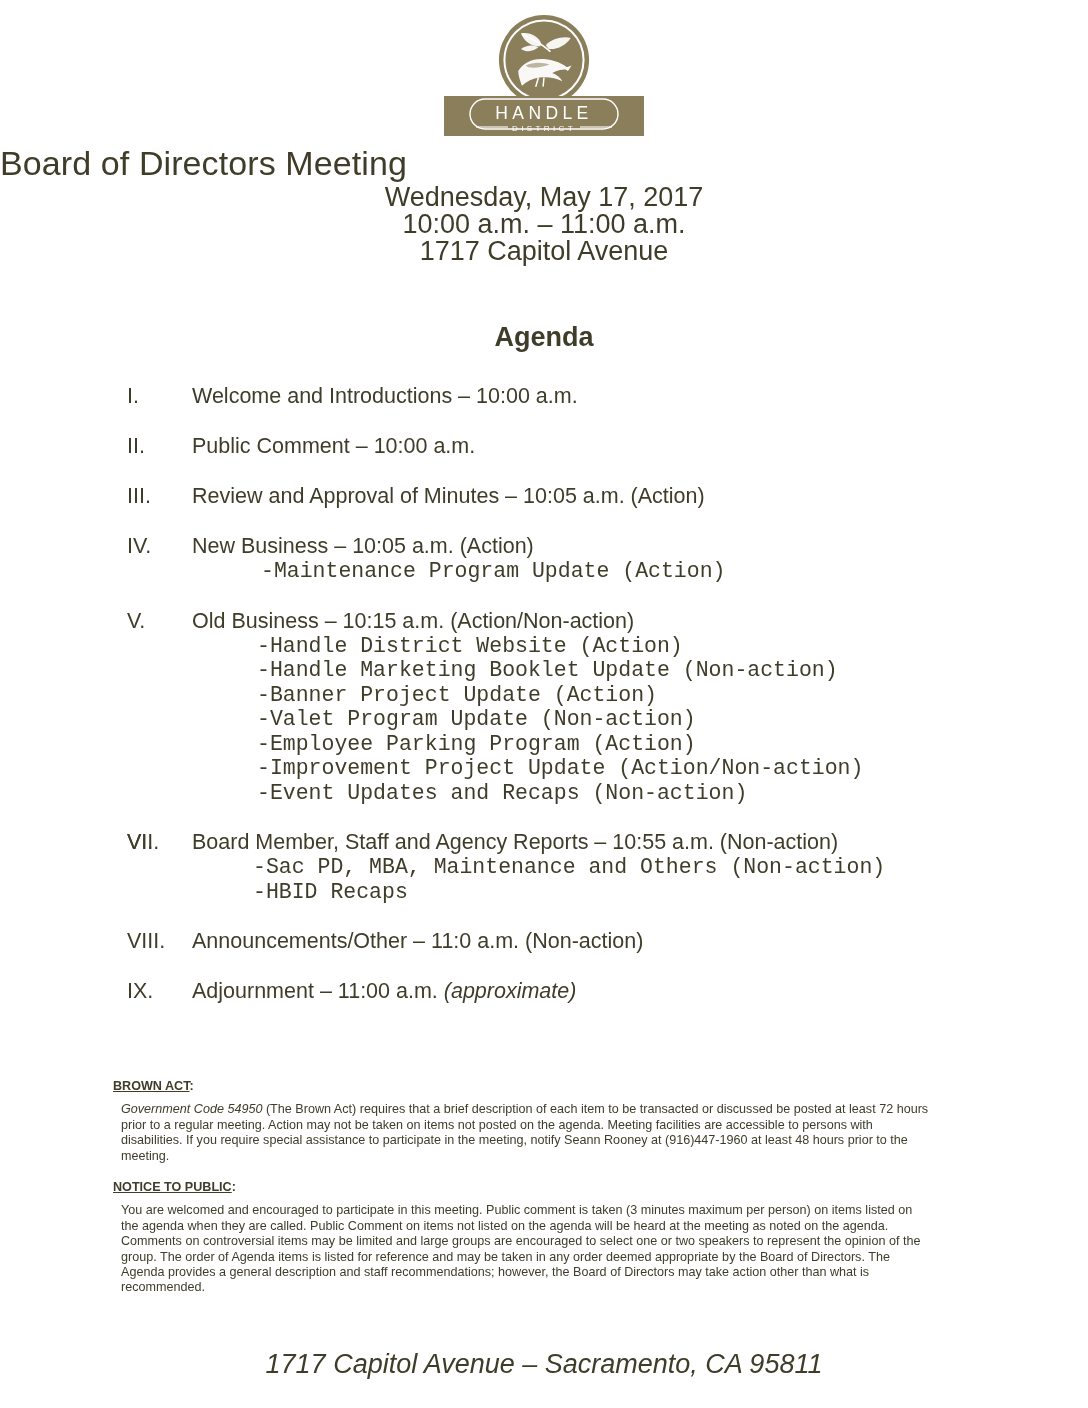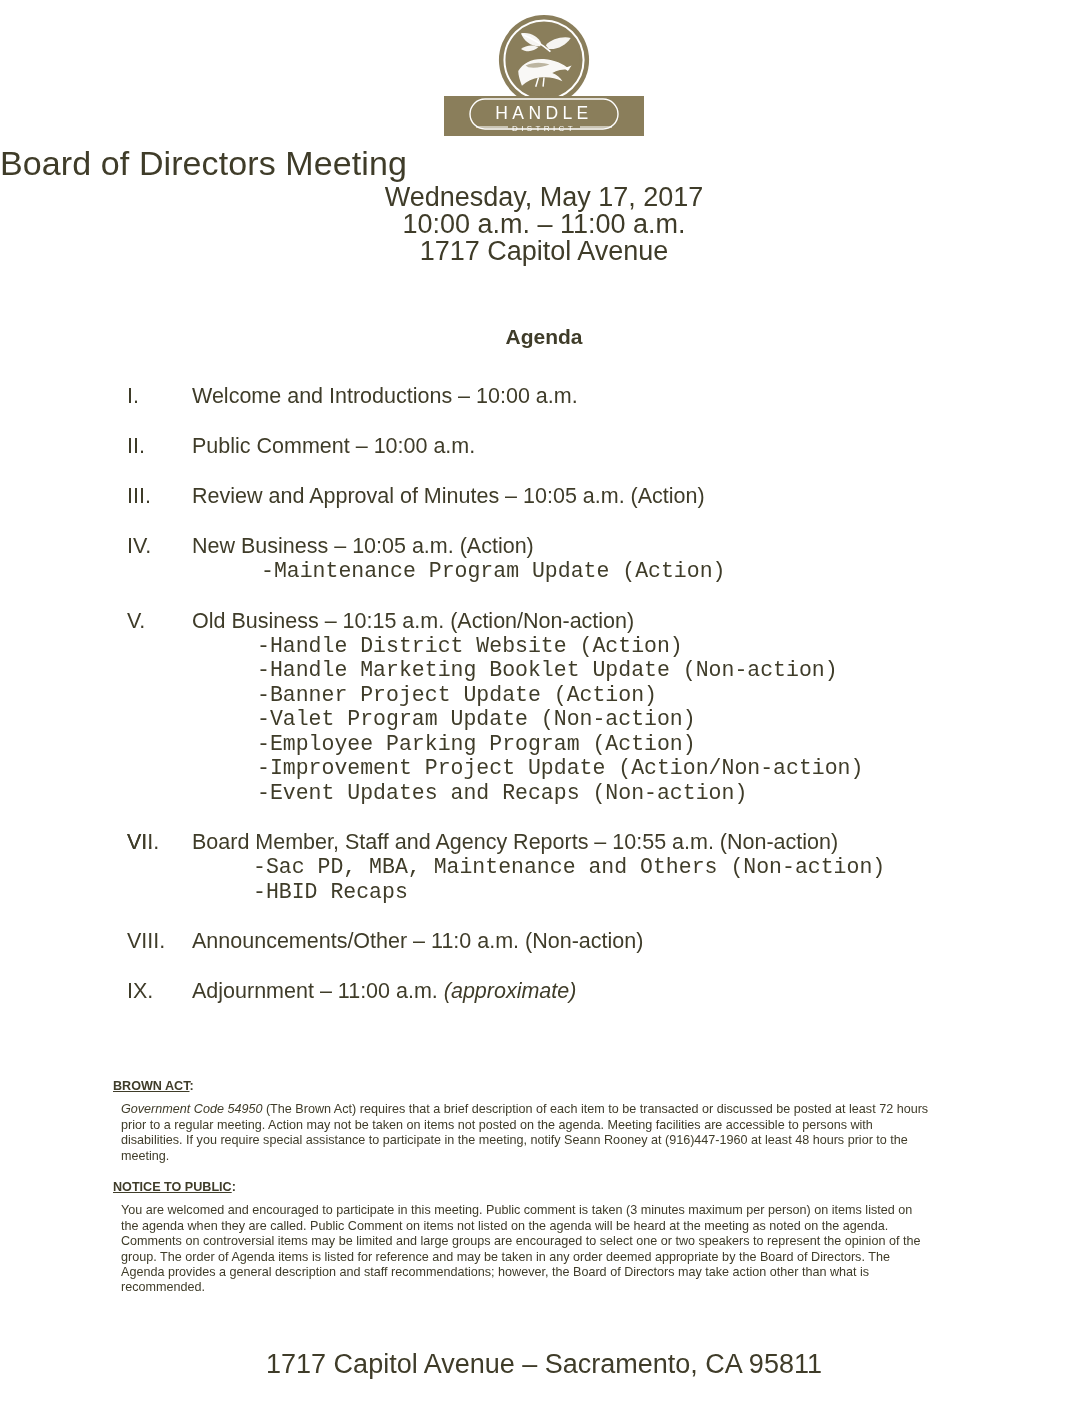--- a/index.html
+++ b/index.html
@@ -65,21 +65,21 @@
   .subline {
     text-align: center;
     font-size: 27px;
     line-height: 27px;
     font-weight: 400;
   }
 
   
   .agenda-heading {
     text-align: center;
-    font-size: 21px;
+    font-size: 27px;
     font-weight: bold;
     margin: 53px 0 0 0;
     line-height: 38px;
   }
 
   
   .agenda-list {
     margin: 0;
     padding: 0;
     position: relative;
@@ -146,20 +146,21 @@
 
   
   .footer {
     position: absolute;
     top: 1348px;
     left: 0;
     width: 100%;
     text-align: center;
     font-size: 27px;
     line-height: 33px;
+    font-style: italic;
   }
 </style>
 </head>
 <body>
 
 <div class="page">
 
   <div class="logo-wrap">
     <div class="logo-mark">
       <svg class="logo-circle" viewBox="0 0 100 100">

